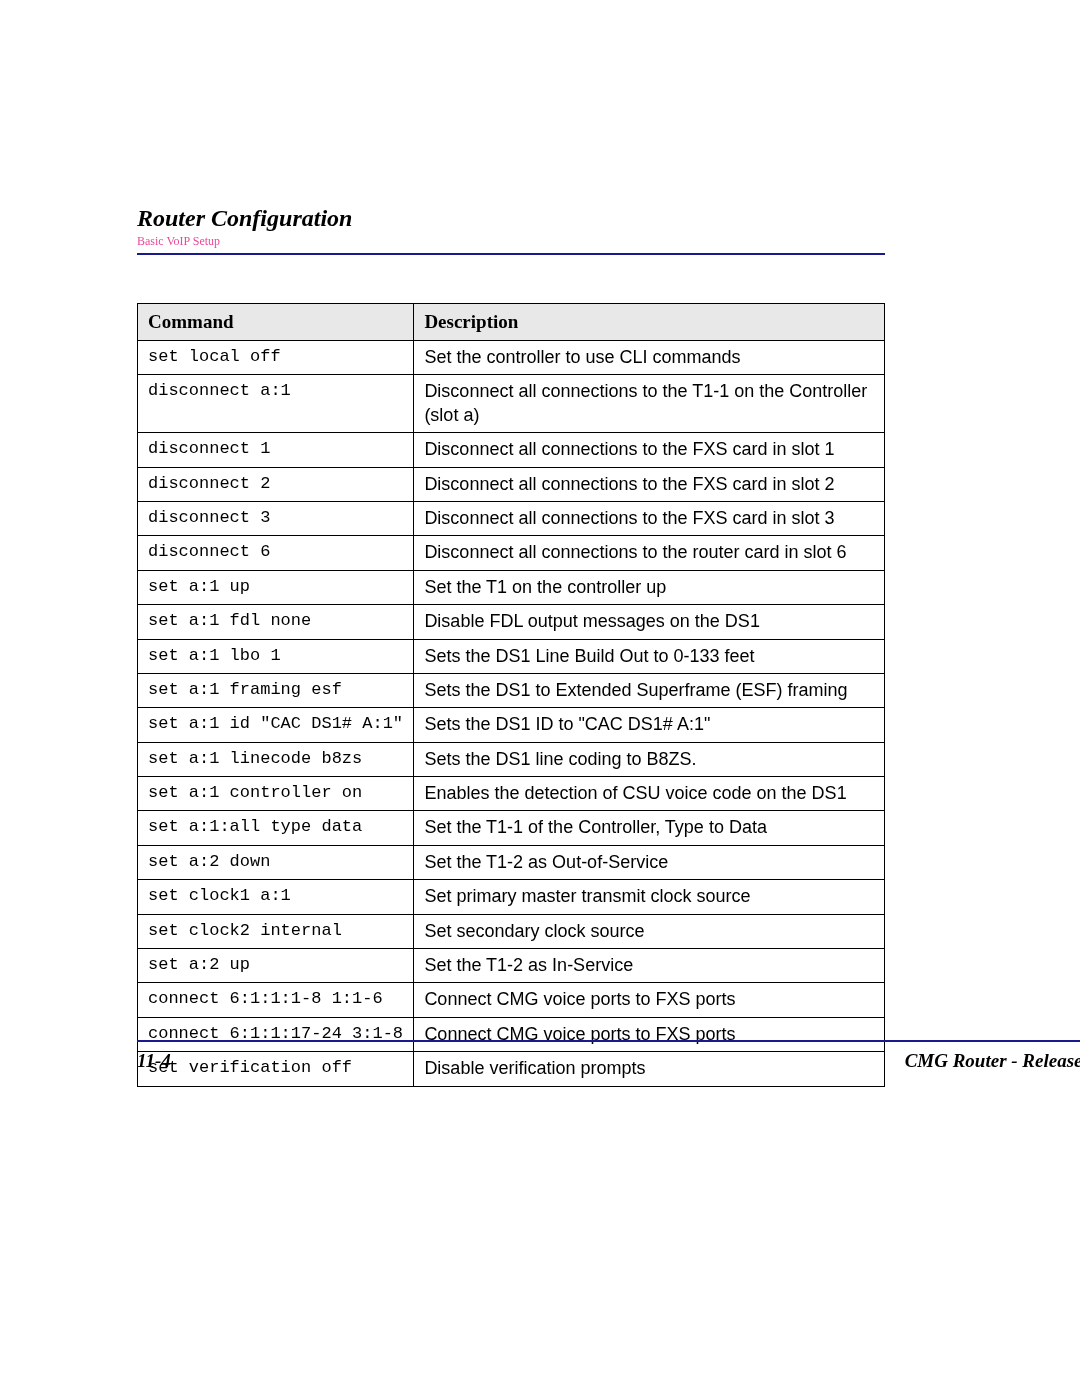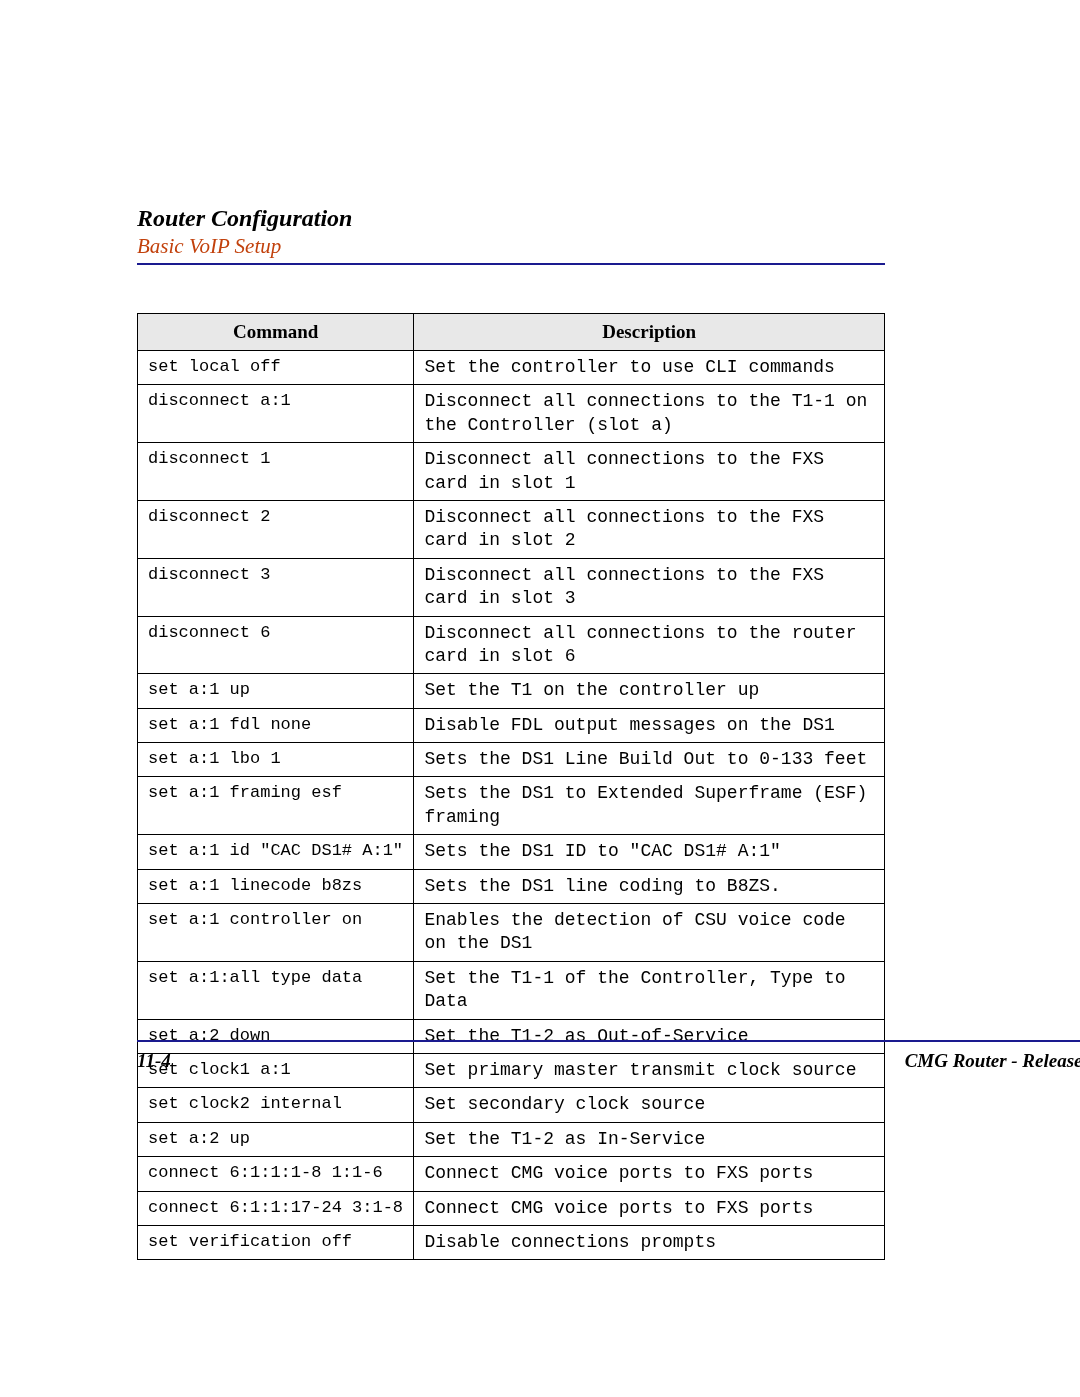--- a/index.html
+++ b/index.html
@@ -21,40 +21,39 @@
       width: 748px;
     }
     .header-title {
       font-size: 24px;
       font-weight: bold;
       font-style: italic;
       color: #000;
       margin-bottom: 2px;
     }
     .header-subtitle {
-      font-size: 21px;
-      font-style: italic;
-      color: #c2410c;
+      font-size: 12px;
+      color: #ec4899;
       margin-bottom: 4px;
     }
     .header-rule {
       border: none;
       border-top: 2px solid #1a1a8f;
       margin-bottom: 48px;
     }
     .command-table {
       width: 100%;
       border-collapse: collapse;
     }
     .command-table thead th {
       background: #e8e8e8;
-      text-align: center;
+      text-align: left;
       font-size: 19px;
       font-weight: bold;
-      padding: 7px 26px;
+      padding: 7px 10px;
       border-top: 1px solid #000;
       border-bottom: 1px solid #000;
       margin-top: 28px;
     }
     .command-table thead th:first-child {
       border-left: 1px solid #000;
       border-right: 1px solid #000;
       width: 37%;
     }
     .command-table thead th:last-child {
@@ -69,21 +68,21 @@
     }
     .command-table tbody td:first-child {
       font-family: 'Courier New', Courier, monospace;
       font-size: 17px;
       border-left: 1px solid #000;
       border-right: 1px solid #000;
       white-space: nowrap;
     }
     .command-table tbody td:last-child {
       border-right: 1px solid #000;
-      font-family: Liberation Mono, monospace;
+      font-family: Liberation Sans, sans-serif;
     }
     .footer {
       position: absolute;
       left: 137px;
       width: 974px;
       top: 1040px;
     }
     .footer-rule {
       border: none;
       border-top: 2px solid #1a1a8f;
@@ -188,21 +187,21 @@
         <tr>
           <td>connect 6:1:1:1-8 1:1-6</td>
           <td>Connect CMG voice ports to FXS ports</td>
         </tr>
         <tr>
           <td>connect 6:1:1:17-24 3:1-8</td>
           <td>Connect CMG voice ports to FXS ports</td>
         </tr>
         <tr>
           <td>set verification off</td>
-          <td>Disable connections prompts</td>
+          <td>Disable verification prompts</td>
         </tr>
       </tbody>
   </table>
 </div>
 
 <div class="footer">
   <hr class="footer-rule">
   <div class="footer-row">
     <span>11-4</span>
     <span>CMG Router - Release 2.7</span>

